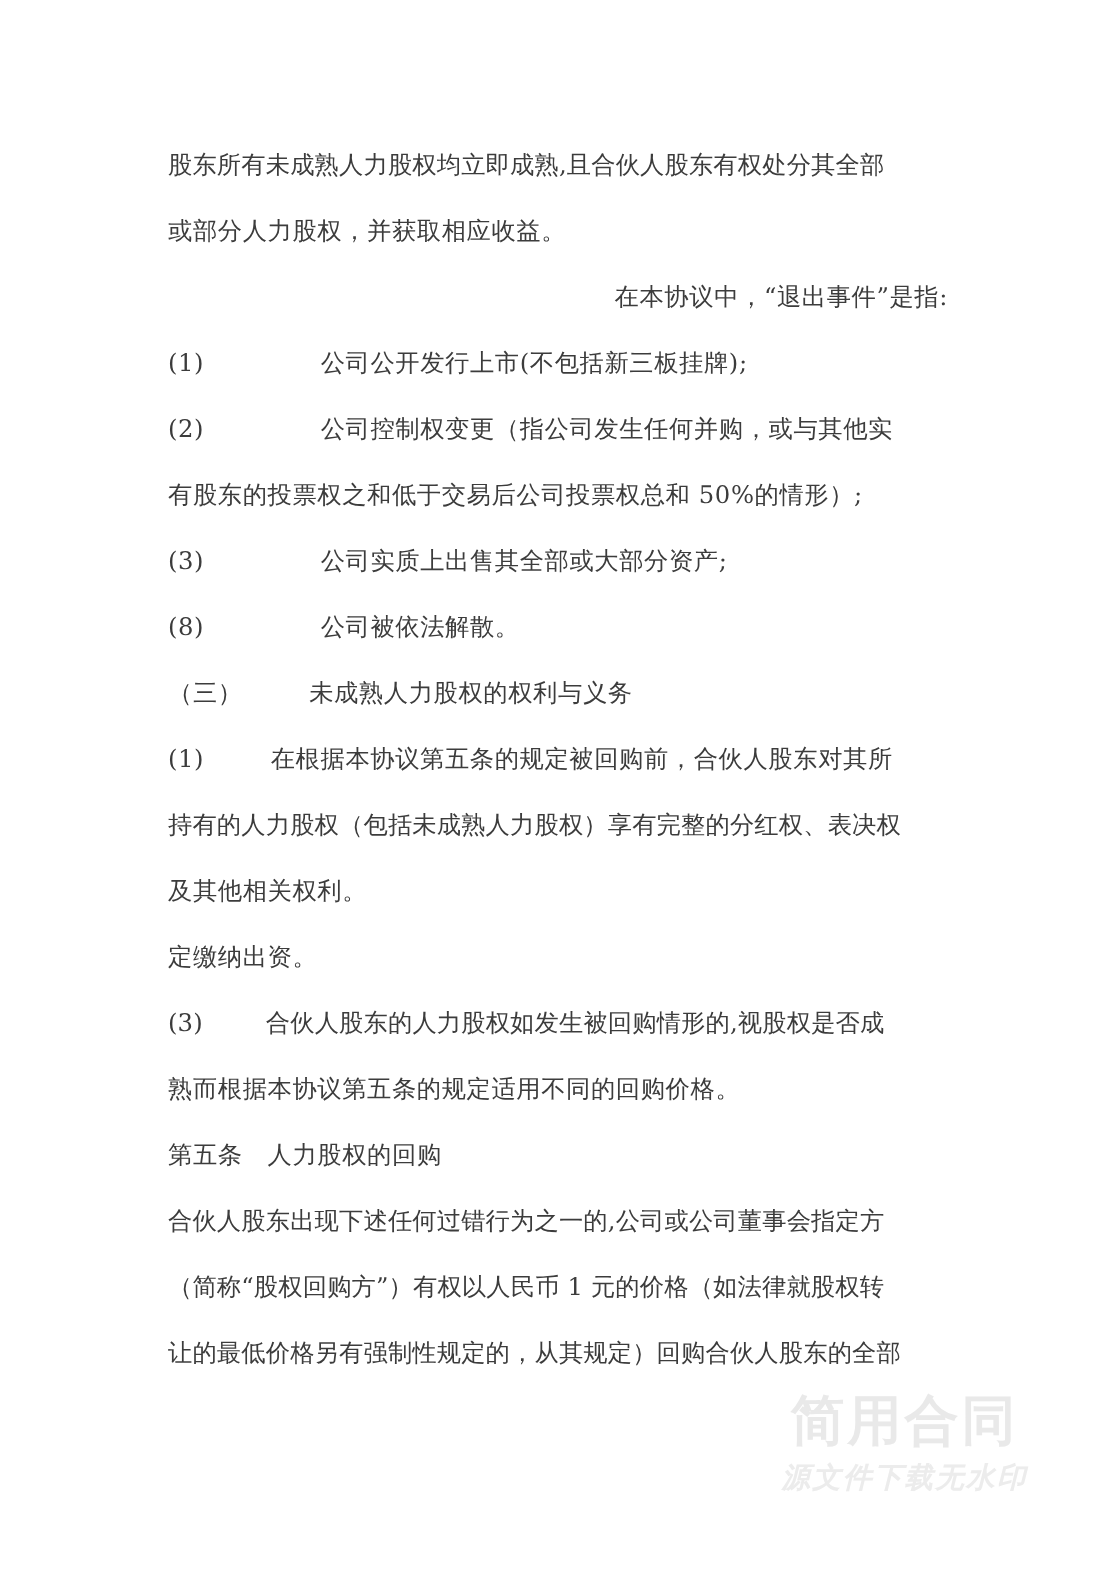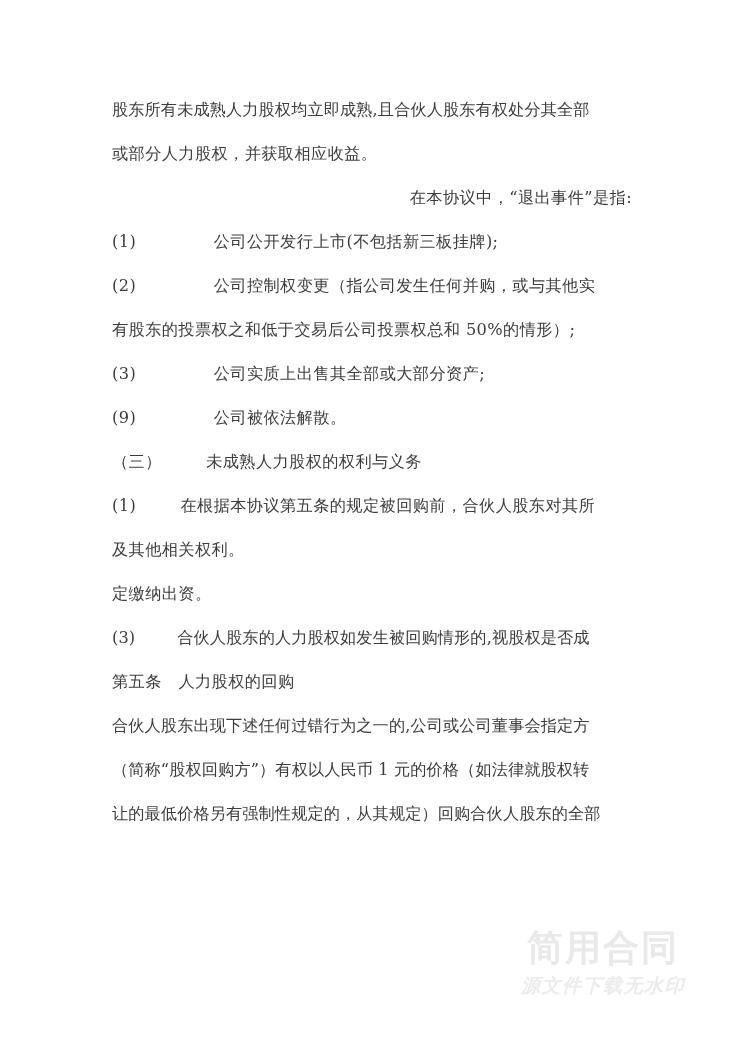--- a/index.html
+++ b/index.html
@@ -80,26 +80,28 @@
 <div id="page" style="background: rgb(255, 255, 255);">
 
   <div id="doc-body">
       <div class="line tight" style="color: rgb(60, 60, 60);">股东所有未成熟人力股权均立即成熟,且合伙人股东有权处分其全部</div>
       <div class="line" style="color: rgb(60, 60, 60);">或部分人力股权，并获取相应收益。</div>
       <div class="line" style="color: rgb(60, 60, 60); text-align: right;">在本协议中，“退出事件”是指:</div>
       <div class="line" style="color: rgb(60, 60, 60);">(1)              公司公开发行上市(不包括新三板挂牌);</div>
       <div class="line" style="color: rgb(60, 60, 60);">(2)              公司控制权变更（指公司发生任何并购，或与其他实</div>
       <div class="line" style="color: rgb(60, 60, 60);">有股东的投票权之和低于交易后公司投票权总和 50%的情形）;</div>
       <div class="line" style="color: rgb(60, 60, 60);">(3)              公司实质上出售其全部或大部分资产;</div>
-      <div class="line" style="color: rgb(60, 60, 60);">(9)              公司被依法解散。</div>
+      <div class="line" style="color: rgb(60, 60, 60);">(8)              公司被依法解散。</div>
       <div class="line" style="color: rgb(60, 60, 60);">（三）        未成熟人力股权的权利与义务</div>
       <div class="line" style="color: rgb(60, 60, 60);">(1)        在根据本协议第五条的规定被回购前，合伙人股东对其所</div>
+      <div class="line tight" style="color: rgb(60, 60, 60);">持有的人力股权（包括未成熟人力股权）享有完整的分红权、表决权</div>
       <div class="line" style="color: rgb(60, 60, 60);">及其他相关权利。</div>
       <div class="line" style="color: rgb(60, 60, 60);">定缴纳出资。</div>
       <div class="line tight" style="color: rgb(60, 60, 60);">(3)        合伙人股东的人力股权如发生被回购情形的,视股权是否成</div>
+      <div class="line" style="color: rgb(60, 60, 60);">熟而根据本协议第五条的规定适用不同的回购价格。</div>
       <div class="line" style="color: rgb(60, 60, 60);">第五条   人力股权的回购</div>
       <div class="line tight" style="color: rgb(60, 60, 60);">合伙人股东出现下述任何过错行为之一的,公司或公司董事会指定方</div>
       <div class="line tight" style="color: rgb(60, 60, 60);">（简称“股权回购方”）有权以人民币 1 元的价格（如法律就股权转</div>
       <div class="line tight" style="color: rgb(60, 60, 60);">让的最低价格另有强制性规定的，从其规定）回购合伙人股东的全部</div>
     </div>
 
   <div id="watermark">
     <div id="wm-main" style="color: rgb(233, 233, 233);">简用合同</div>
     <div id="wm-sub" style="color: rgb(236, 236, 236);">源文件下载无水印</div>
   </div>

